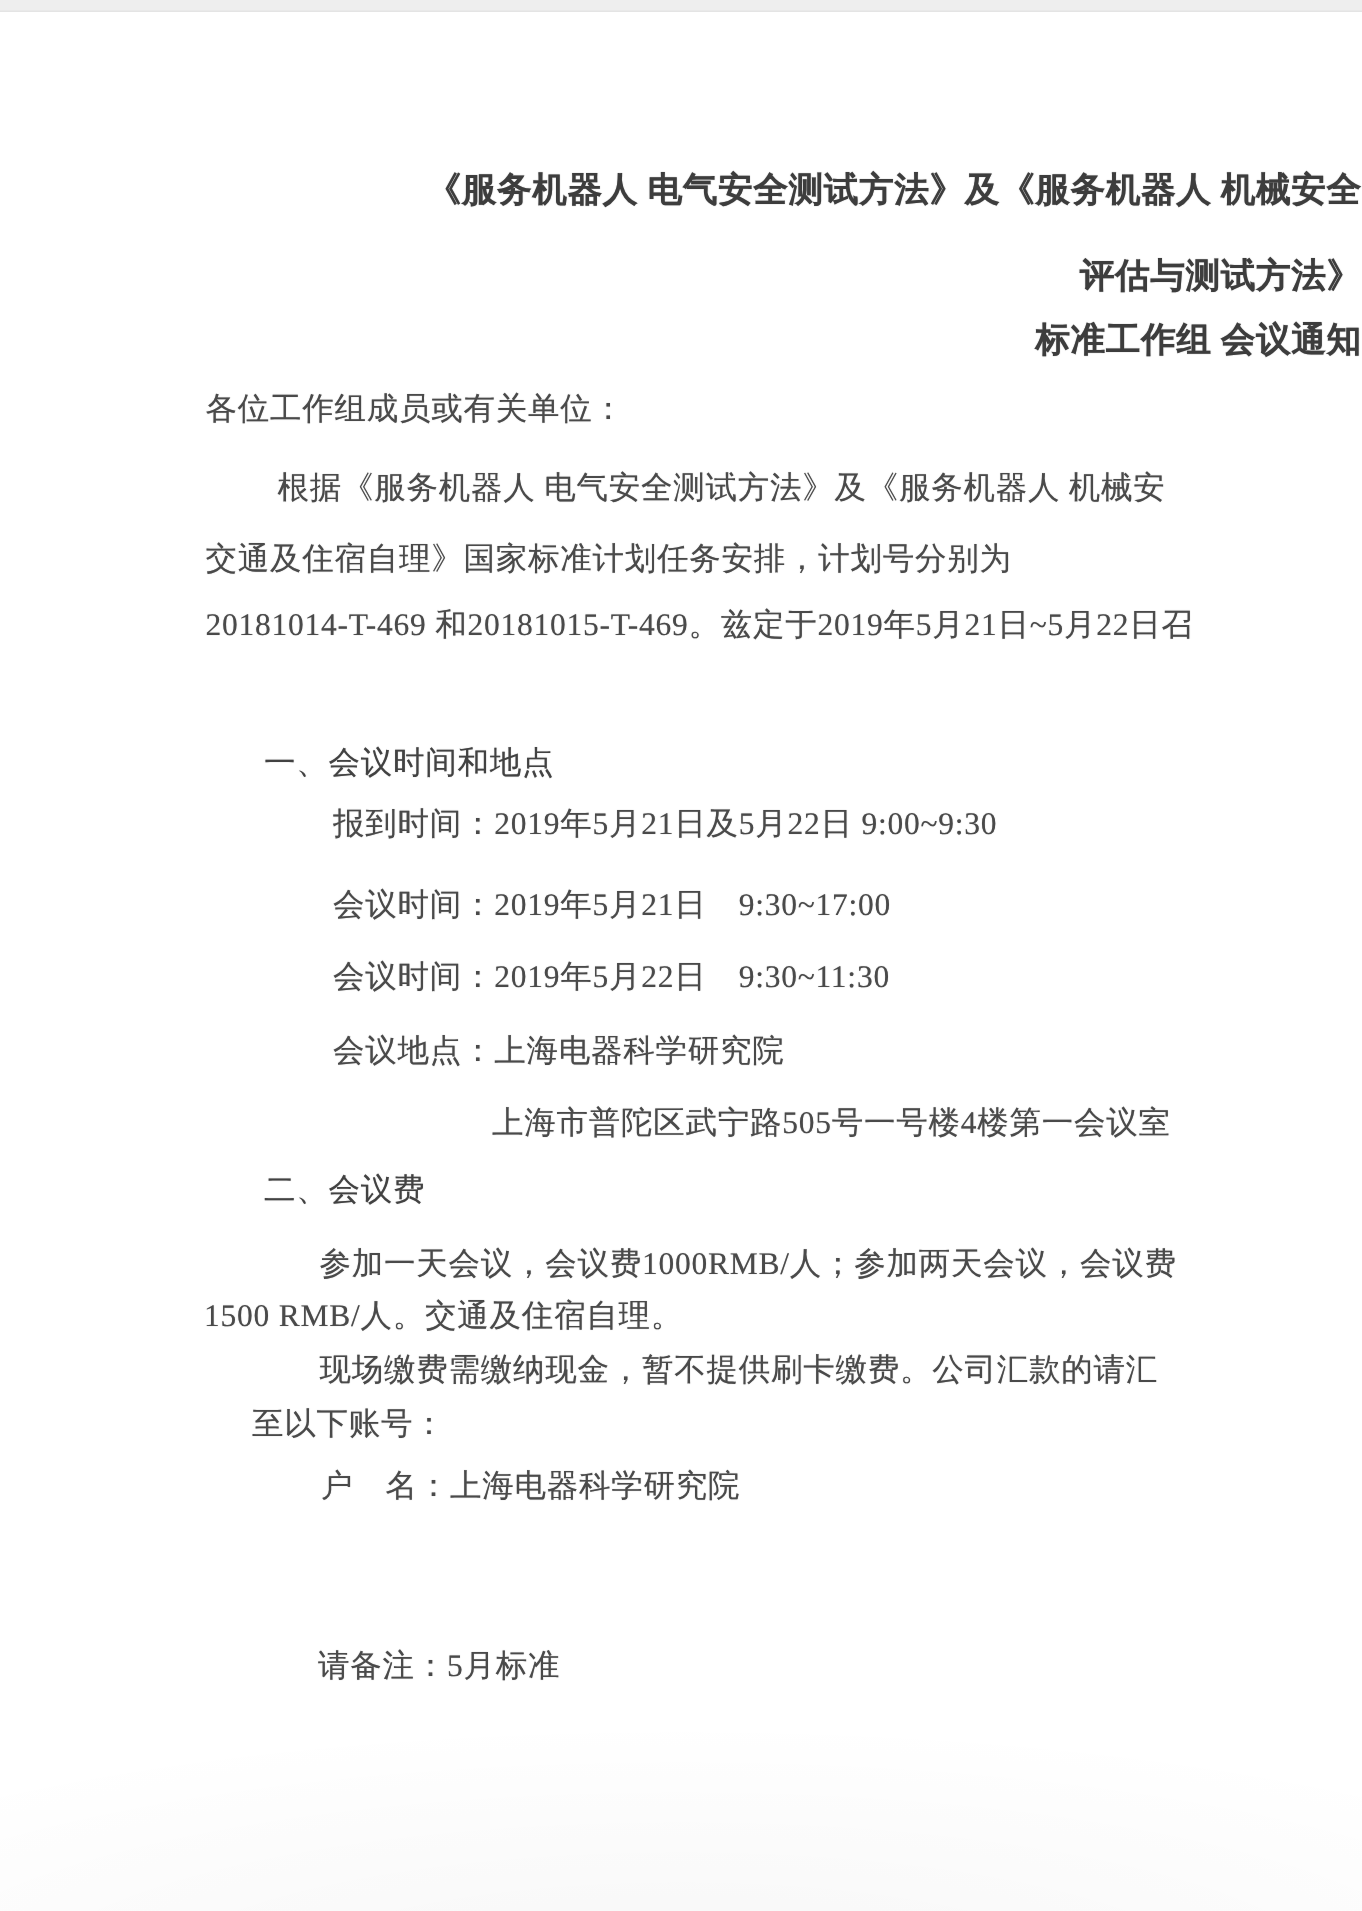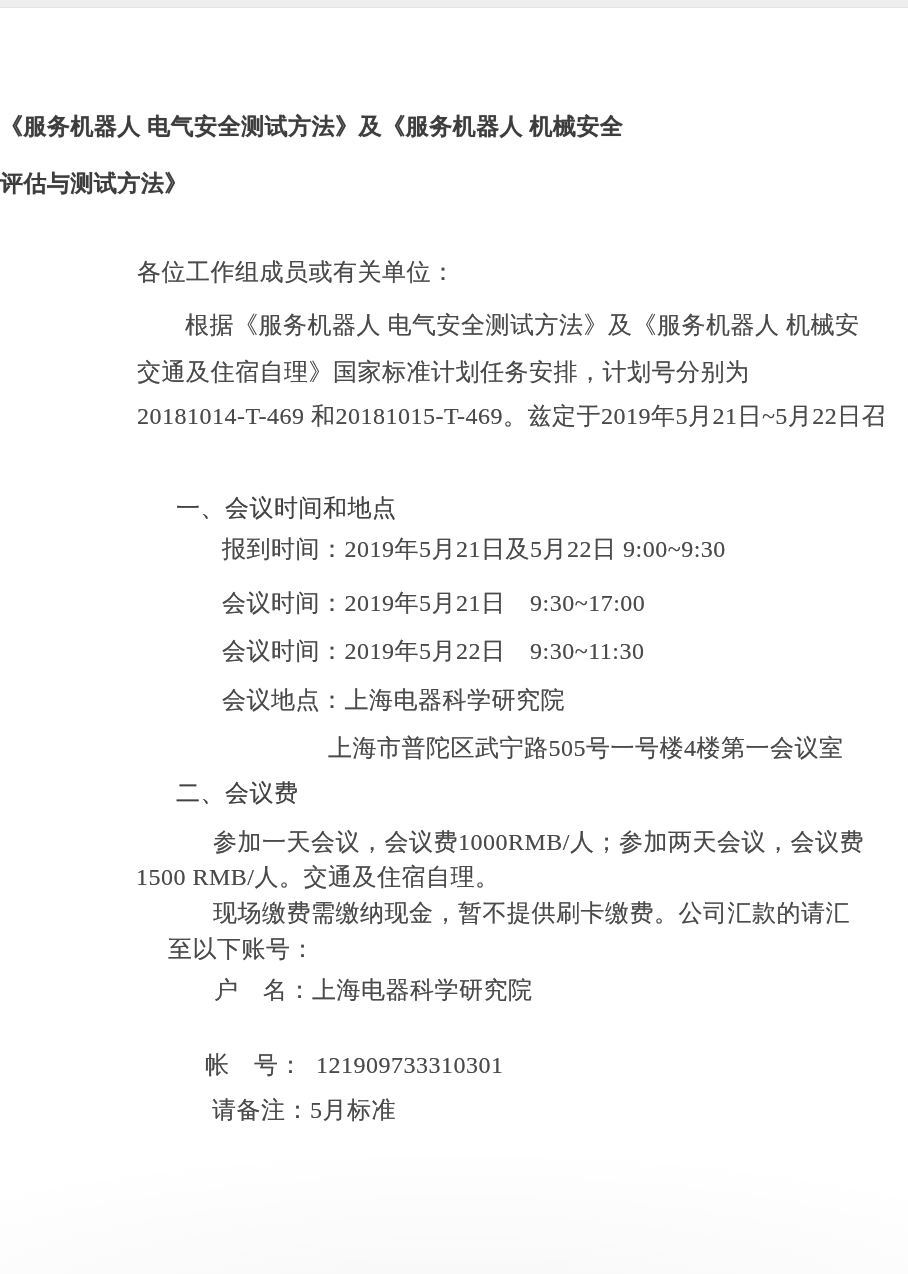--- a/index.html
+++ b/index.html
@@ -22,65 +22,65 @@
     position: absolute;
     top: 0; left: 0;
     width: 100%;
     height: 7px;
     background: #eeeeee;
     border-bottom: 1px solid #e4e4e4;
   }
   .ln {
     position: absolute;
     white-space: pre;
-    font-size: 24px;
+    font-size: 21px;
     line-height: 26px;
     letter-spacing: 0.5px;
     color: #4a4a4a;
     text-shadow: 0 0 0.6px rgba(74,74,74,0.55);
   }
   .title {
     left: 0;
     width: 100%;
-    text-align: left;
+    text-align: right;
     font-size: 23px;
     line-height: 30px;
     font-weight: 700;
     letter-spacing: 0.5px;
     color: #3d3d3d;
     text-shadow: 0 0 0.7px rgba(61,61,61,0.6);
   }
   .heading {
     font-weight: 400;
     color: #424242;
   }
 </style>
 </head>
 <body>
 
 <div class="page">
   <div class="topbar"></div>
 
   <div class="ln title" style="top:112px">《服务机器人 电气安全测试方法》及《服务机器人 机械安全</div>
   <div class="ln title" style="top:169px">评估与测试方法》</div>
+  <div class="ln title" style="top:212px">标准工作组 会议通知</div>
 
   <div class="ln" style="top:259px;left:137px">各位工作组成员或有关单位：</div>
 
   <div class="ln" style="top:312px;left:185px">根据《服务机器人 电气安全测试方法》及《服务机器人 机械安</div>
   <div class="ln" style="top:359px;left:137px">交通及住宿自理》国家标准计划任务安排，计划号分别为</div>
   <div class="ln" style="top:403px;left:137px">20181014-T-469 和20181015-T-469。兹定于2019年5月21日~5月22日召</div>
 
   <div class="ln heading" style="top:495px;left:176px">一、会议时间和地点</div>
   <div class="ln" style="top:536px;left:222px">报到时间：2019年5月21日及5月22日 9:00~9:30</div>
   <div class="ln" style="top:590px;left:222px">会议时间：2019年5月21日　9:30~17:00</div>
   <div class="ln" style="top:638px;left:222px">会议时间：2019年5月22日　9:30~11:30</div>
   <div class="ln" style="top:687px;left:222px">会议地点：上海电器科学研究院</div>
   <div class="ln" style="top:735px;left:328px">上海市普陀区武宁路505号一号楼4楼第一会议室</div>
 
   <div class="ln heading" style="top:780px;left:176px">二、会议费</div>
   <div class="ln" style="top:829px;left:213px">参加一天会议，会议费1000RMB/人；参加两天会议，会议费</div>
   <div class="ln" style="top:864px;left:136px">1500 RMB/人。交通及住宿自理。</div>
   <div class="ln" style="top:900px;left:213px">现场缴费需缴纳现金，暂不提供刷卡缴费。公司汇款的请汇</div>
   <div class="ln" style="top:936px;left:168px">至以下账号：</div>
   <div class="ln" style="top:977px;left:214px">户　名：上海电器科学研究院</div>
-  <div class="ln" style="top:1052px;left:205px">帐　号：  121909733310301</div>
   <div class="ln" style="top:1097px;left:212px">请备注：5月标准</div>
 </div>
 
 </body></html>

